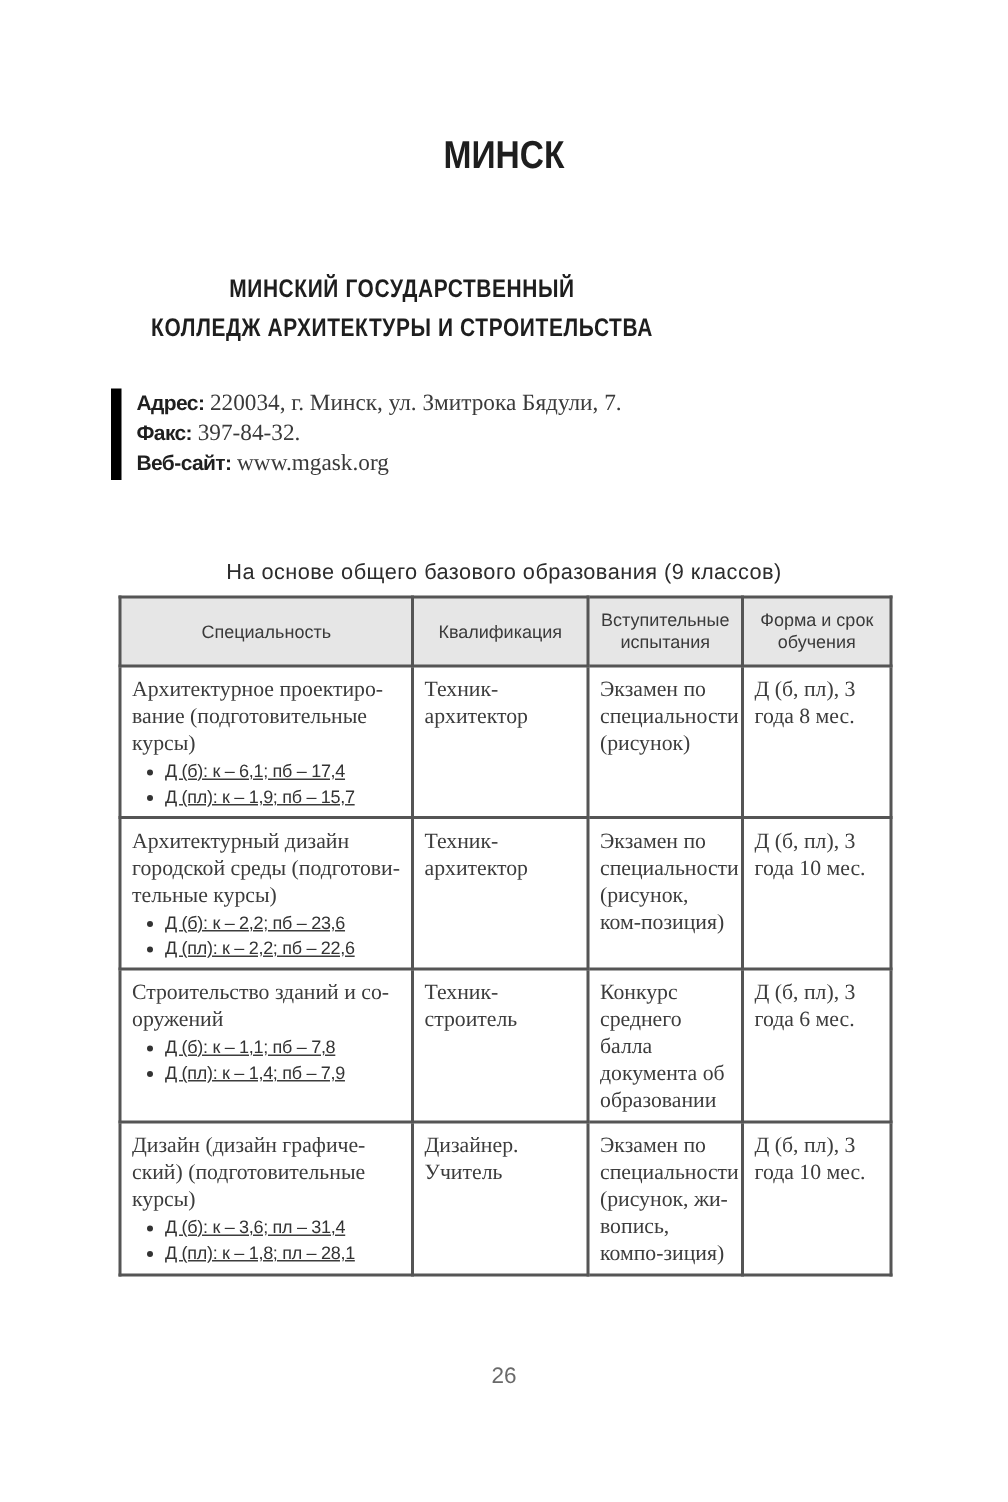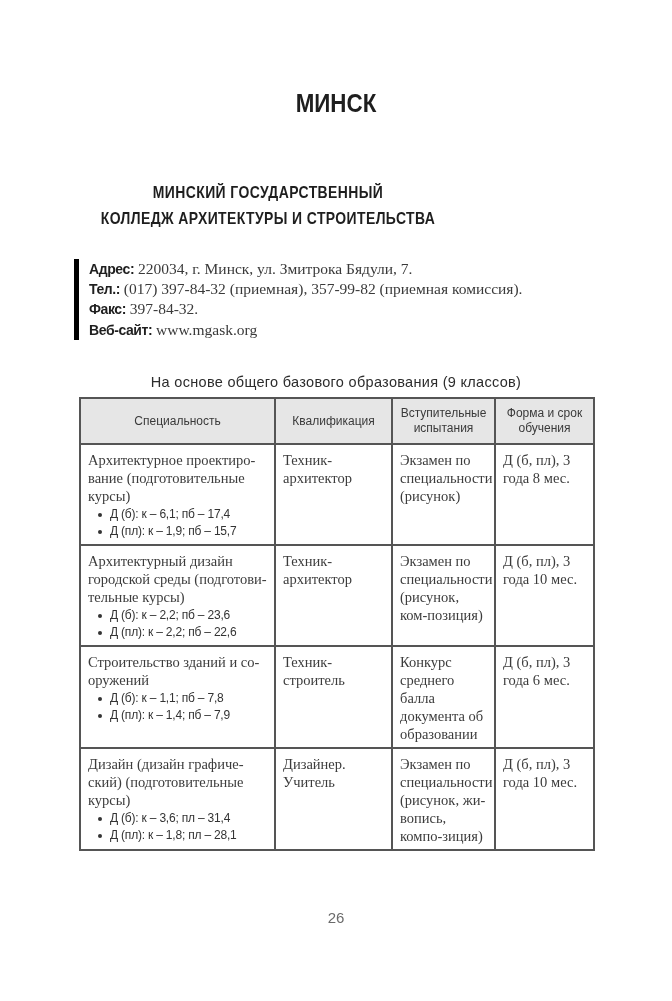--- a/index.html
+++ b/index.html
@@ -10,21 +10,21 @@
     letter-spacing: 0px; color: #1e1e1e; transform: scaleX(0.86);
   }
   .college-title {
     position: absolute; left: 0; width: 536px; top: 180px; text-align: center;
     font-family: "Liberation Sans", sans-serif; font-weight: bold; font-size: 17px;
     line-height: 26px; color: #1e1e1e; letter-spacing: 0.5px;
   }
   .college-title div { transform: scaleX(0.82); }
   .contacts {
     position: absolute; left: 74px; top: 259px; padding-left: 10px;
-    border-left: 5px solid #000000; font-size: 15px; line-height: 19.2px;
+    border-left: 7px solid #000000; font-size: 15px; line-height: 19.2px;
   }
   .contact-line { white-space: nowrap; }
   .c-label { font-family: "Liberation Sans", sans-serif; font-weight: bold; color: #1f1f1f; font-size: 14px; letter-spacing: -0.4px; }
   .c-value { font-family: "Liberation Serif", serif; color: #3a3a3a; font-size: 15.5px; }
   .section-caption {
     position: absolute; left: 0; width: 672px; top: 374px; text-align: center;
     font-family: "Liberation Sans", sans-serif; font-size: 14.5px; color: #2c2c2c; letter-spacing: 0.3px;
   }
   table.programs {
     position: absolute; left: 79px; top: 397px; width: 514px;
@@ -37,21 +37,21 @@
   table.programs th, table.programs td { border: 2px solid #555555; vertical-align: top; }
   table.programs th {
     background: #e6e6e6; height: 40px; vertical-align: middle; text-align: center;
     font-family: "Liberation Sans", sans-serif; font-weight: normal; font-size: 12px;
     line-height: 15px; color: #3a3a3a; padding: 2px 4px;
   }
   table.programs td {
     font-family: "Liberation Serif", serif; font-size: 14.5px; line-height: 18px;
     color: #3c3c3c; padding: 6px 6px 4px 7px;
   }
-  .bullets { list-style: none; margin: 1px 0 0 0; padding: 0 0 0 10px; }
+  .bullets { list-style: none; margin: 1px 0 0 0; padding: 0 0 0 10px; text-decoration: underline; }
   .bullets li {
     font-family: "Liberation Sans", sans-serif; font-size: 12px; line-height: 17px; color: #333;
     position: relative; padding-left: 12px; letter-spacing: -0.2px;
   }
   .bullets li::before {
     content: ""; position: absolute; left: 0; top: 7px; width: 4px; height: 4px;
     border-radius: 50%; background: #333;
   }
   .page-number {
     position: absolute; left: 0; width: 672px; top: 909px; text-align: center;
@@ -65,24 +65,20 @@
 
 <div class="college-title">
   <div>МИНСКИЙ ГОСУДАРСТВЕННЫЙ</div>
   <div>КОЛЛЕДЖ АРХИТЕКТУРЫ И СТРОИТЕЛЬСТВА</div>
 </div>
 
 <div class="contacts">
   <div class="contact-line">
     <span class="c-label">Адрес:</span>
     <span class="c-value">220034, г. Минск, ул. Змитрока Бядули, 7.</span>
-  </div>
-  <div class="contact-line">
-    <span class="c-label">Тел.:</span>
-    <span class="c-value">(017) 397-84-32 (приемная), 357-99-82 (приемная комиссия).</span>
   </div>
   <div class="contact-line">
     <span class="c-label">Факс:</span>
     <span class="c-value">397-84-32.</span>
   </div>
   <div class="contact-line">
     <span class="c-label">Веб-сайт:</span>
     <span class="c-value">www.mgask.org</span>
   </div>
 </div>

